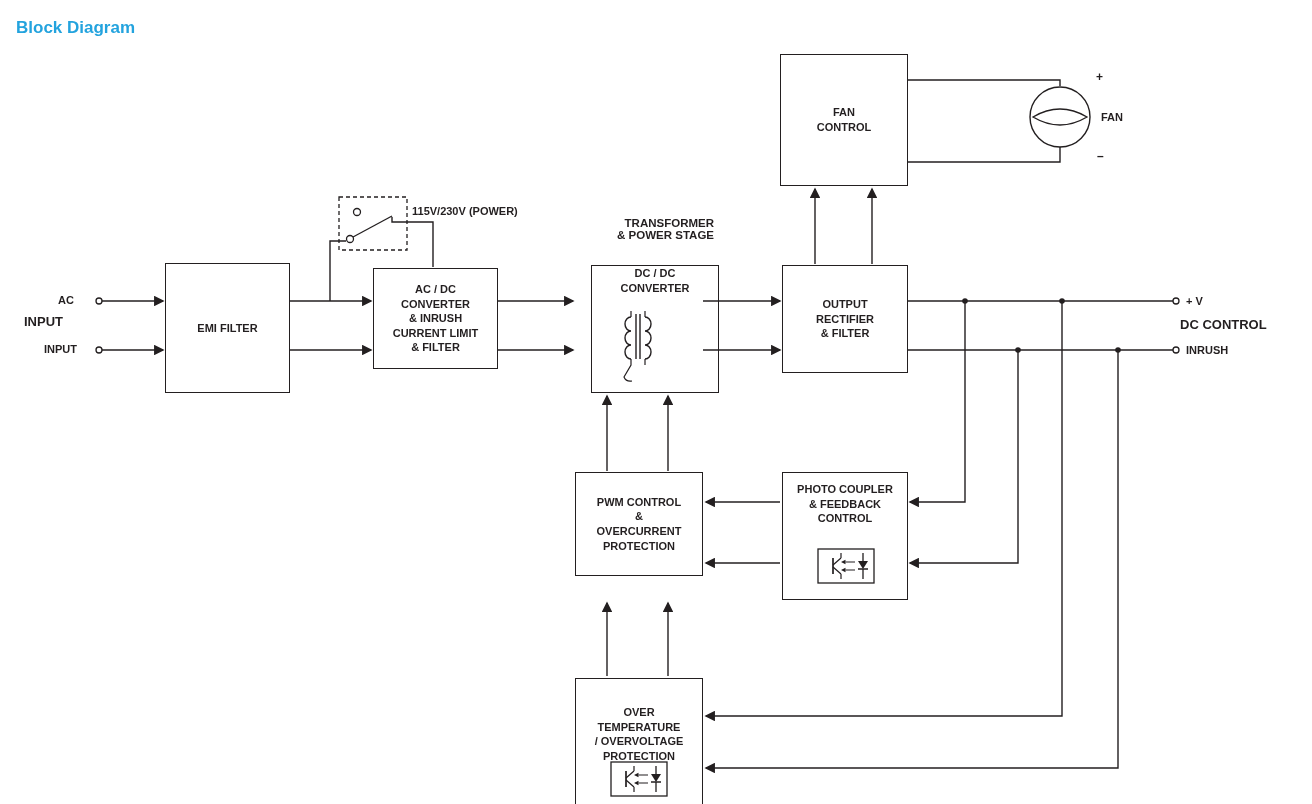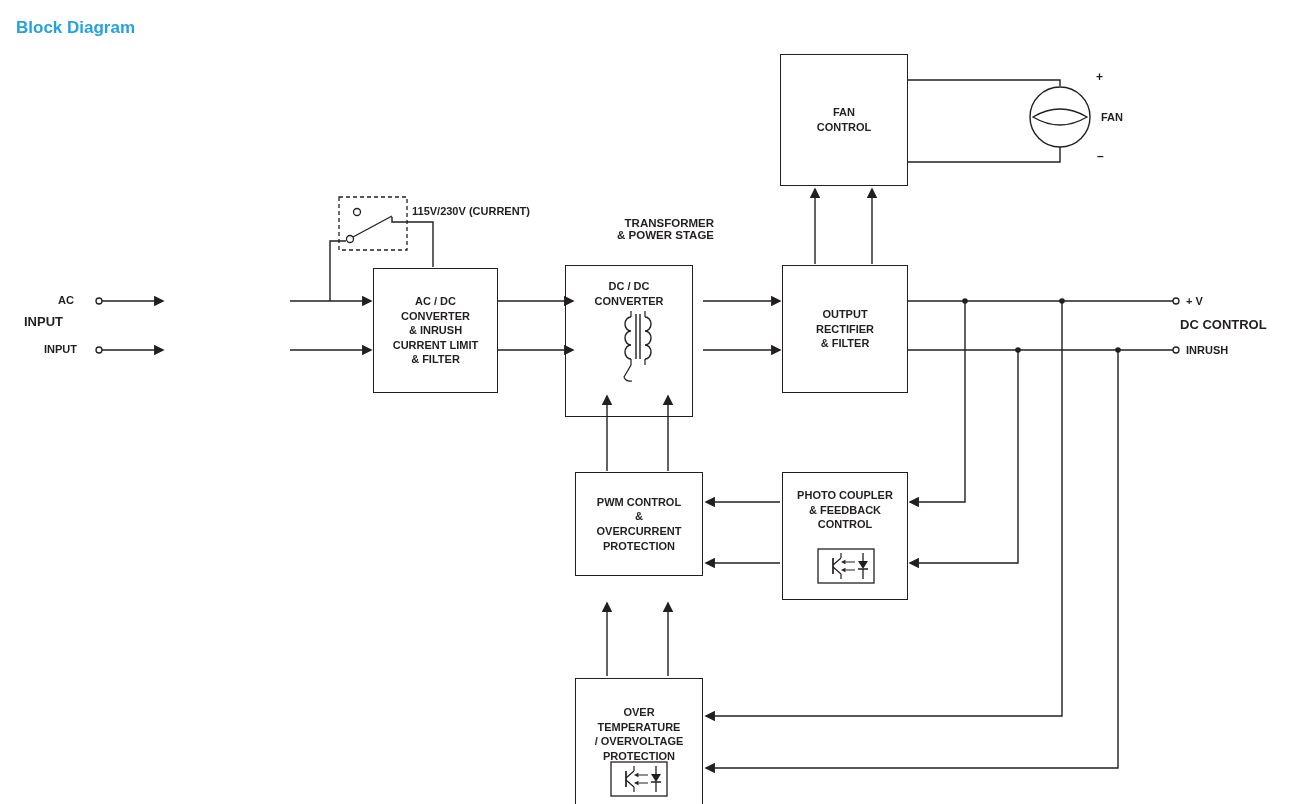--- a/index.html
+++ b/index.html
@@ -16,47 +16,48 @@
   #title{position:absolute;left:16px;top:8px;font-size:17px;font-weight:bold;z-index:3;}
   svg.overlay{position:absolute;left:0;top:0;z-index:2;pointer-events:none;}
 </style>
 </head>
 <body>
 
 <div id="canvas">
 
   <div id="title" style="color: rgb(35, 163, 222);">Block Diagram</div>
 
-  <div class="box" style="left:373px;top:258px;width:125px;height:125px">AC / DC
+  <div class="box" style="left:165px;top:253px;width:125px;height:130px">EMI FILTER</div>
+  <div class="box" style="left:373px;top:258px;width:125px;height:101px">AC / DC
 CONVERTER
 &amp; INRUSH
 CURRENT LIMIT
 &amp; FILTER</div>
-  <div class="box top" style="left:565px;top:255px;width:128px;height:152px;padding-top:13px">DC / DC
+  <div class="box top" style="left:591px;top:255px;width:128px;height:128px;">DC / DC
 CONVERTER</div>
-  <div class="box" style="left:782px;top:255px;width:126px;height:128px">OUTPUT
+  <div class="box" style="left:782px;top:255px;width:126px;height:108px">OUTPUT
 RECTIFIER
 &amp; FILTER</div>
   <div class="box" style="left:780px;top:44px;width:128px;height:132px">FAN
 CONTROL</div>
   <div class="box" style="left:575px;top:462px;width:128px;height:104px">PWM CONTROL
 &amp;
 OVERCURRENT
 PROTECTION</div>
-  <div class="box top" style="left:782px;top:462px;width:126px;height:128px;padding-top:15px">PHOTO COUPLER
+  <div class="box top" style="left:782px;top:462px;width:126px;height:128px;padding-top:9px">PHOTO COUPLER
 &amp; FEEDBACK
 CONTROL</div>
   <div class="box top" style="left:575px;top:668px;width:128px;height:132px;padding-top:26px">OVER
 TEMPERATURE
 / OVERVOLTAGE
 PROTECTION</div>
 
   <div class="lbl center" style="left:564px;top:207px;width:150px;font-size:11.5px">TRANSFORMER
 &amp; POWER STAGE</div>
-  <div class="lbl" style="left:412px;top:195px">115V/230V (CURRENT)</div>
+  <div class="lbl" style="left:412px;top:195px">115V/230V (POWER)</div>
 
   <div class="lbl right" style="left:58px;top:284px;width:34px">AC</div>
   <div class="lbl big" style="left:24px;top:304px">INPUT</div>
   <div class="lbl right" style="left:44px;top:333px;width:48px">INPUT</div>
 
   <div class="lbl" style="left:1186px;top:285px">+ V</div>
   <div class="lbl big" style="left:1180px;top:307px">DC CONTROL</div>
   <div class="lbl" style="left:1186px;top:334px">INRUSH</div>
 
   <div class="lbl" style="left:1096px;top:60px;font-size:12px">+</div>

